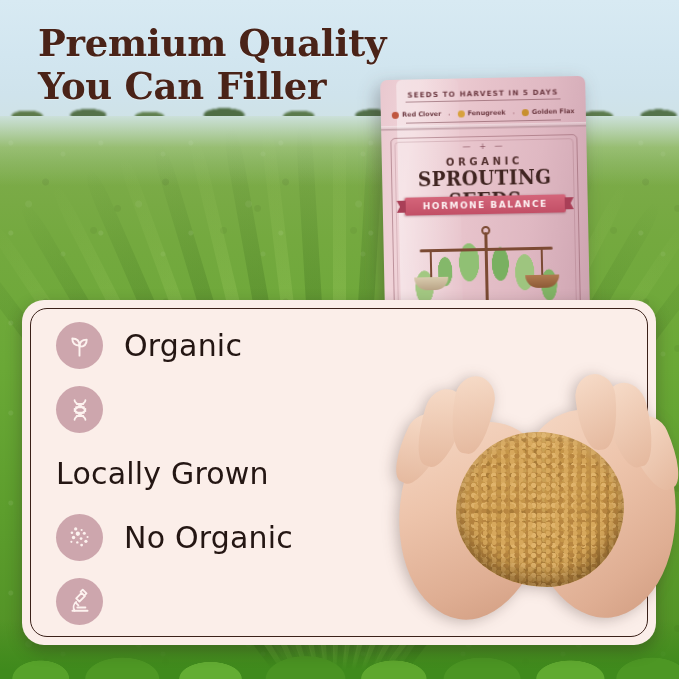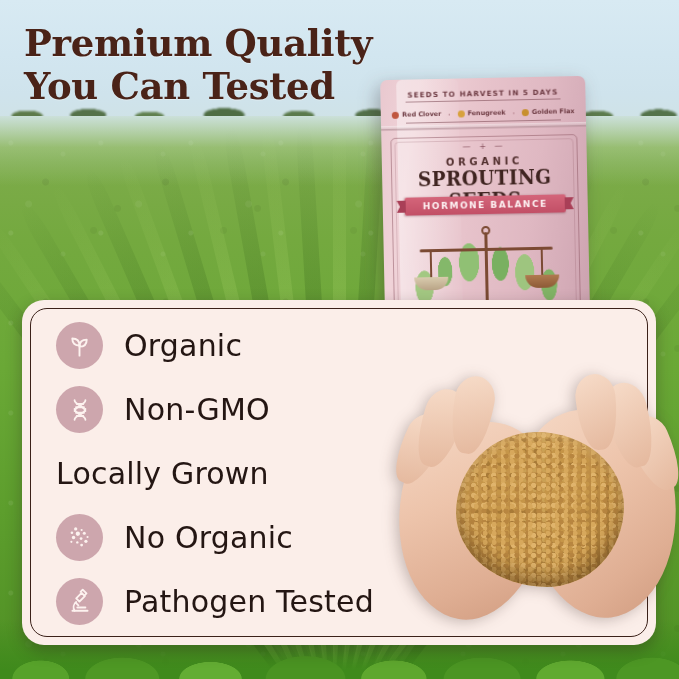--- a/index.html
+++ b/index.html
@@ -79,21 +79,21 @@
       radial-gradient(ellipse 56px 32px at 45% 100%, #4a9322 0 70%, transparent 72%),
       radial-gradient(ellipse 46px 26px at 58% 100%, #5ea72e 0 70%, transparent 72%),
       radial-gradient(ellipse 54px 30px at 71% 100%, #4b9523 0 70%, transparent 72%),
       radial-gradient(ellipse 48px 26px at 84% 100%, #60aa30 0 70%, transparent 72%),
       radial-gradient(ellipse 50px 30px at 96% 100%, #4d9724 0 70%, transparent 72%),
       linear-gradient(180deg, rgba(70,140,30,0) 0%, #3f8a1c 85%);
   }
 
   
   .headline {
-    position:absolute; left:24px; top:22px; width:400px;
+    position:absolute; left:38px; top:22px; width:400px;
     font-family:"DejaVu Serif", serif;
     font-weight:bold;
     font-size:37px;
     line-height:1.16;
     color:#4a2318;
     letter-spacing:-.3px;
     text-shadow:0 1px 0 rgba(255,255,255,.35);
   }
   .headline div { white-space:nowrap; }
 
@@ -353,21 +353,21 @@
         <div class="rowlight" style="left: 50%; width: 13px; height: 112%; margin-left: -6.5px; transform: rotate(33.6364deg) scaleY(1); opacity: 0.8;"></div>
         <div class="row" style="left: 50%; width: 16px; height: 112%; margin-left: -8px; transform: rotate(37deg) scaleY(1); opacity: 0.95;"></div>
       </div>
     <div class="fieldgrain"></div>
     <div class="fieldhaze"></div>
     <div class="grassfg"></div>
   </div>
 
   <div class="headline">
     <div>Premium Quality</div>
-    <div>You Can Tested</div>
+    <div>You Can Filler</div>
   </div>
 
   <div class="pouch">
     <div class="pouch-body"></div>
     <div class="pouch-sheen"></div>
     <div class="pouch-top"></div>
     <div class="ptop-line" style="top:22px;"></div>
     <div class="ptop-line" style="top:43px;"></div>
     <div class="pouch-seal"></div>
 
@@ -444,21 +444,20 @@
         <div class="feature">
           <div class="ficon">
             <svg width="26" height="26" viewBox="0 0 24 24">
               <path stroke="#fdf2ef" fill="none" stroke-width="1.7" stroke-linecap="round" stroke-linejoin="round" d="M7 3c0 4 10 6 10 10"></path>
               <path stroke="#fdf2ef" fill="none" stroke-width="1.7" stroke-linecap="round" stroke-linejoin="round" d="M17 3c0 4-10 6-10 10"></path>
               <path stroke="#fdf2ef" fill="none" stroke-width="1.7" stroke-linecap="round" stroke-linejoin="round" d="M7 21c0-4 10-6 10-10"></path>
               <path stroke="#fdf2ef" fill="none" stroke-width="1.7" stroke-linecap="round" stroke-linejoin="round" d="M17 21c0-4-10-6-10-10"></path>
               <path stroke="#fdf2ef" fill="none" stroke-width="1.7" stroke-linecap="round" stroke-linejoin="round" d="M9 6.5h6M8.3 9.5h7.4M8.3 14.5h7.4M9 17.5h6"></path>
             </svg>
           </div>
-          <div class="flabel">Non-GMO</div>
         </div>
         <div class="feature">
           <div class="flabel">Locally Grown</div>
         </div>
         <div class="feature">
           <div class="ficon">
             <svg width="28" height="28" viewBox="0 0 26 26">
               <g fill="#fdf2ef">
                 <circle cx="9" cy="5.5" r="1.5"></circle>
                 <circle cx="14.5" cy="6.5" r="1"></circle>
@@ -481,21 +480,20 @@
           <div class="ficon">
             <svg width="26" height="26" viewBox="0 0 24 24">
               <path stroke="#fdf2ef" fill="none" stroke-width="1.7" stroke-linecap="round" stroke-linejoin="round" d="M5 21h14"></path>
               <path stroke="#fdf2ef" fill="none" stroke-width="1.7" stroke-linecap="round" stroke-linejoin="round" d="M7 21c-1.5-2.5-1.2-6 1.5-8"></path>
               <path stroke="#fdf2ef" fill="none" stroke-width="1.7" stroke-linecap="round" stroke-linejoin="round" d="M13.5 4.5l3 3-5 5-3-3z"></path>
               <path stroke="#fdf2ef" fill="none" stroke-width="1.7" stroke-linecap="round" stroke-linejoin="round" d="M12.5 3.5l2-2 3.5 3.5-2 2"></path>
               <path stroke="#fdf2ef" fill="none" stroke-width="1.7" stroke-linecap="round" stroke-linejoin="round" d="M9.5 18h7.5"></path>
               <path stroke="#fdf2ef" fill="none" stroke-width="1.7" stroke-linecap="round" stroke-linejoin="round" d="M8 13.5l2.5 2.5"></path>
             </svg>
           </div>
-          <div class="flabel">Pathogen Tested</div>
         </div>
       </div>
   </div>
 
   <div class="hands">
     <div class="palm left"></div>
     <div class="palm right"></div>
     <div class="finger fl3"></div>
     <div class="finger fl1"></div>
     <div class="finger fl2"></div>

